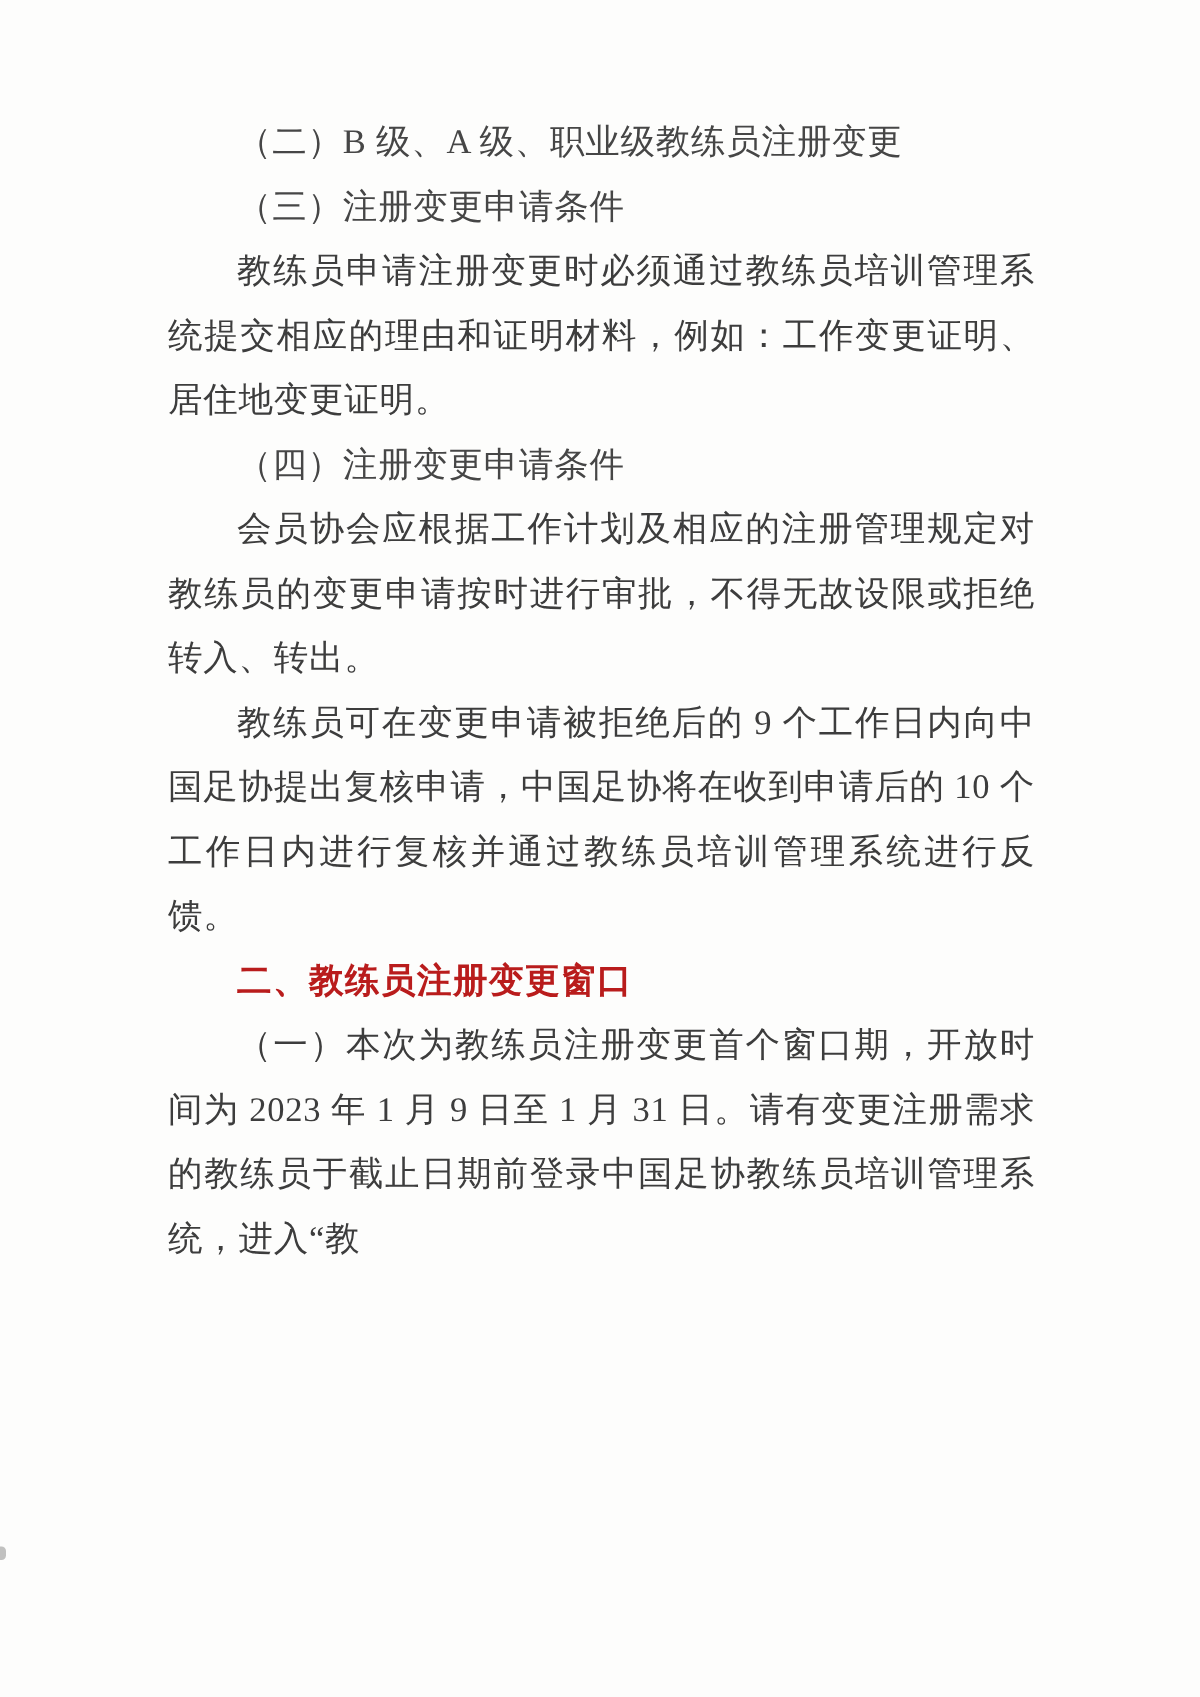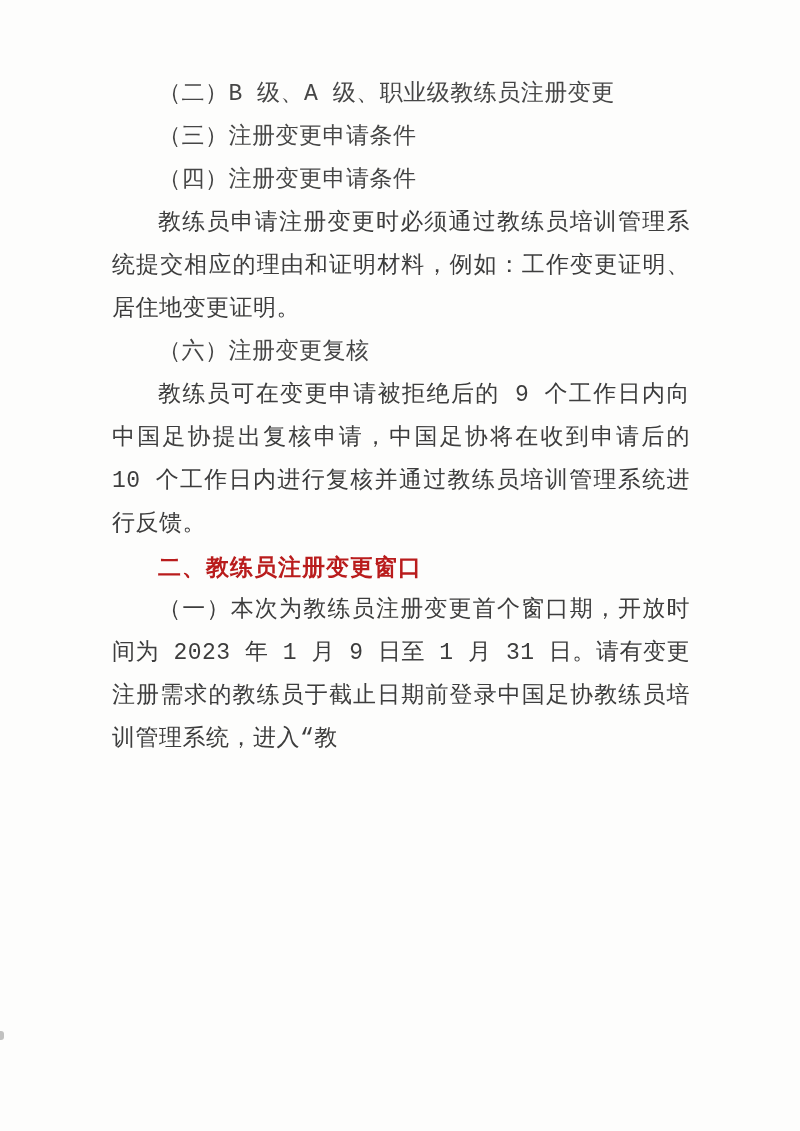--- a/index.html
+++ b/index.html
@@ -27,21 +27,20 @@
     color: #3d3d3d;
     font-size: 23px;
     line-height: 43px;
     letter-spacing: 0.5px;
   }
   .para {
     margin: 0;
     text-indent: 2em;
     text-align: justify;
     text-justify: inter-ideograph;
-    font-family: Liberation Mono, monospace;
   }
   .para.kai-heading {
     color: #464646;
   }
   .para.bold-heading {
     font-family: "Liberation Sans", sans-serif;
     font-weight: bold;
     color: #b91c1c;
     letter-spacing: 1px;
   }
@@ -56,21 +55,21 @@
     opacity: 0.6;
   }
 </style>
 </head>
 <body>
 
 <div class="page">
   <div class="content" id="paragraph-container">
       <p class="para kai-heading">（二）B 级、A 级、职业级教练员注册变更</p>
       <p class="para kai-heading">（三）注册变更申请条件</p>
+      <p class="para body">教练员申请注册变更时必须通过教练员培训管理系统提交相应的理由和证明材料，例如：工作变更证明、居住地变更证明。</p>
       <p class="para kai-heading">（四）注册变更申请条件</p>
-      <p class="para body">教练员申请注册变更时必须通过教练员培训管理系统提交相应的理由和证明材料，例如：工作变更证明、居住地变更证明。</p>
-      <p class="para kai-heading">（六）注册变更复核</p>
+      <p class="para body">会员协会应根据工作计划及相应的注册管理规定对教练员的变更申请按时进行审批，不得无故设限或拒绝转入、转出。</p>
       <p class="para body">教练员可在变更申请被拒绝后的 9 个工作日内向中国足协提出复核申请，中国足协将在收到申请后的 10 个工作日内进行复核并通过教练员培训管理系统进行反馈。</p>
       <p class="para bold-heading">二、教练员注册变更窗口</p>
       <p class="para body">（一）本次为教练员注册变更首个窗口期，开放时间为 2023 年 1 月 9 日至 1 月 31 日。请有变更注册需求的教练员于截止日期前登录中国足协教练员培训管理系统，进入“教</p>
     </div>
   <div class="scan-speck"></div>
 </div>
 
 </body></html>

